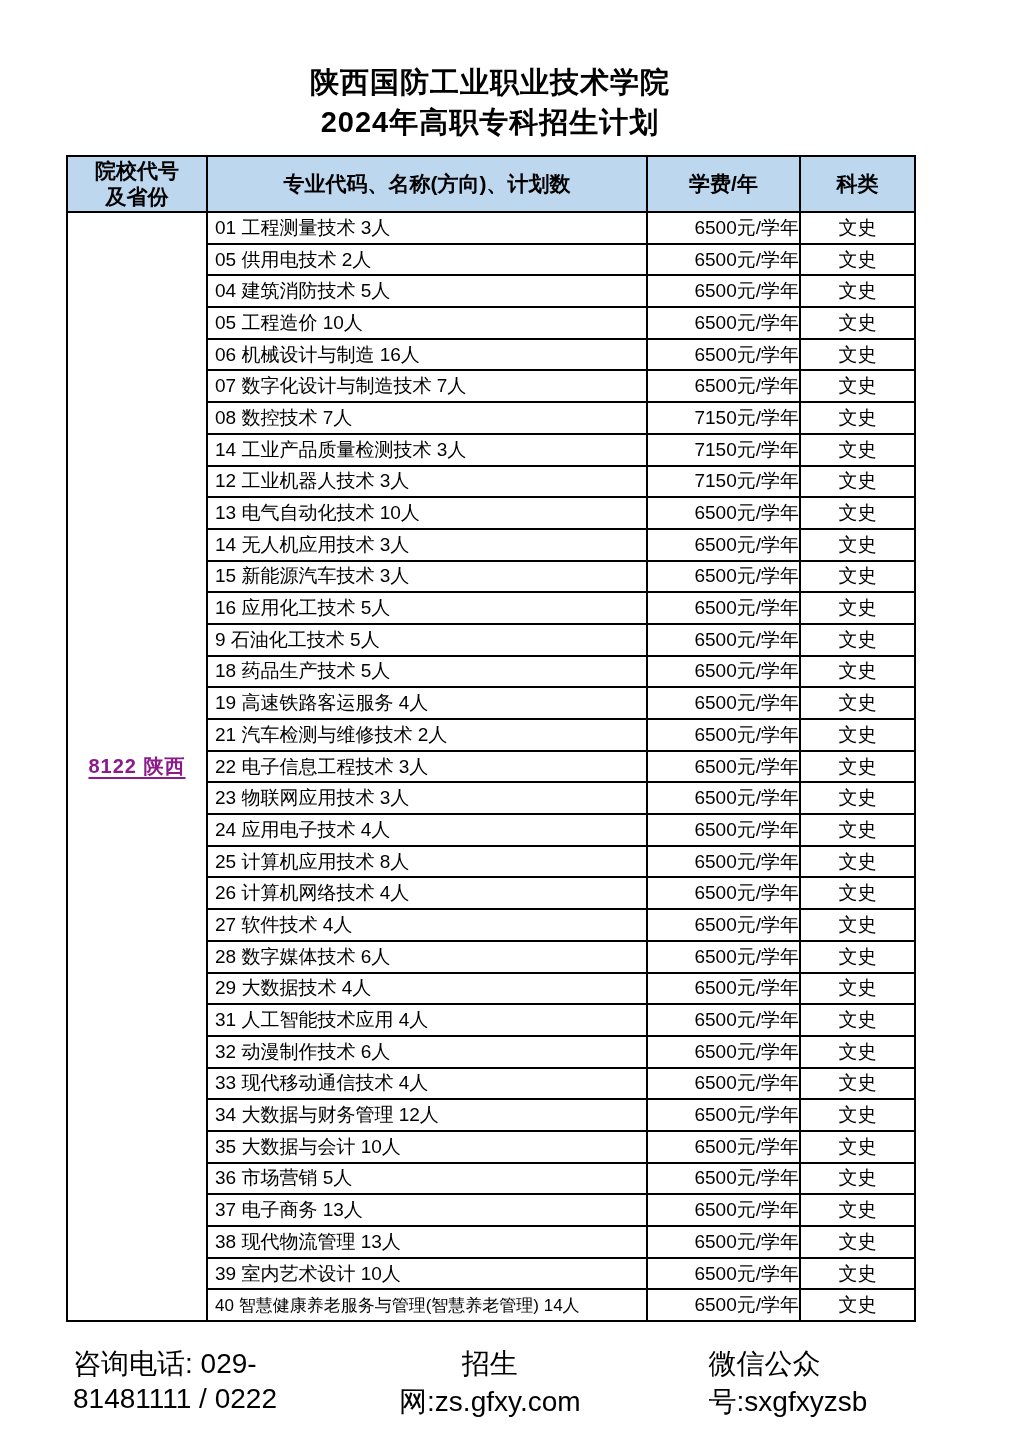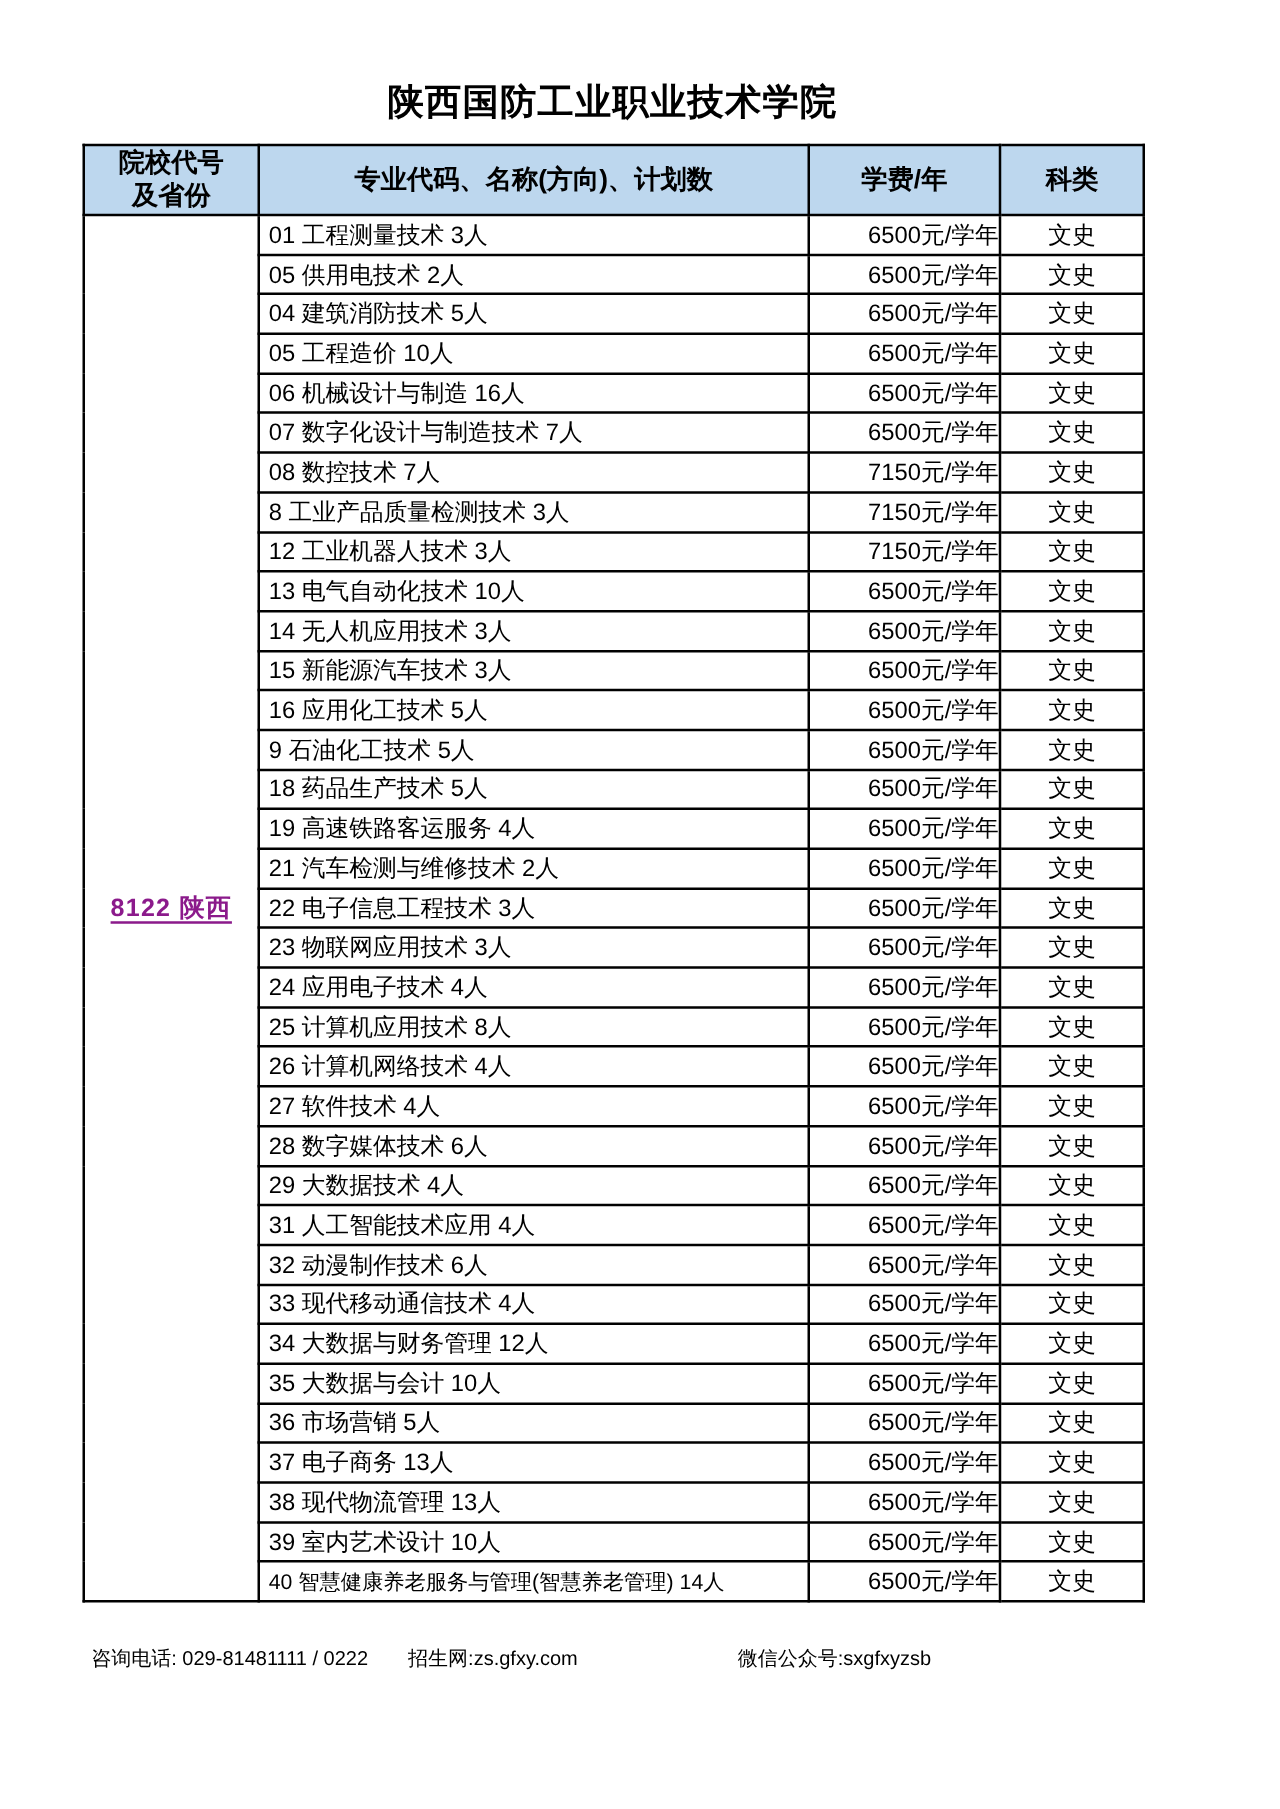--- a/index.html
+++ b/index.html
@@ -91,37 +91,38 @@
   }
   .code-text {
     font-size: 20px;
     font-weight: bold;
     color: var(--code-color, #8B1A8B);
     text-decoration: underline;
     text-underline-offset: 4px;
     letter-spacing: 1px;
   }
   .footer-line {
-    margin-top: 35px;
+    margin-top: 23px;
     padding-left: 7px;
-    font-size: 16px;
+    font-size: 28px;
     display: flex;
     align-items: baseline;
   }
   .footer-website { margin-left: 32px; text-align: center; }
   .footer-wechat  { margin-left: 128px; }
 </style>
 </head>
 <body>
 
 <div class="page">
   <div class="content">
 
     <div class="title-block">
       <div class="title-line">陕西国防工业职业技术学院</div>
+      <div class="title-line">2024年高职专科招生计划</div>
     </div>
 
 
     <table class="plan-table">
       <thead>
         <tr>
           <th class="col-code">
             <span>院校代号</span><br>
             <span>及省份</span>
           </th>
@@ -161,21 +162,21 @@
             <td class="major-cell">07 数字化设计与制造技术 7人</td>
             <td class="fee-cell">6500元/学年</td>
             <td class="cat-cell">文史</td>
           </tr>
           <tr>
             <td class="major-cell">08 数控技术 7人</td>
             <td class="fee-cell">7150元/学年</td>
             <td class="cat-cell">文史</td>
           </tr>
           <tr>
-            <td class="major-cell">8 工业产品质量检测技术 3人</td>
+            <td class="major-cell">14 工业产品质量检测技术 3人</td>
             <td class="fee-cell">7150元/学年</td>
             <td class="cat-cell">文史</td>
           </tr>
           <tr>
             <td class="major-cell">12 工业机器人技术 3人</td>
             <td class="fee-cell">7150元/学年</td>
             <td class="cat-cell">文史</td>
           </tr>
           <tr>
             <td class="major-cell">13 电气自动化技术 10人</td>

